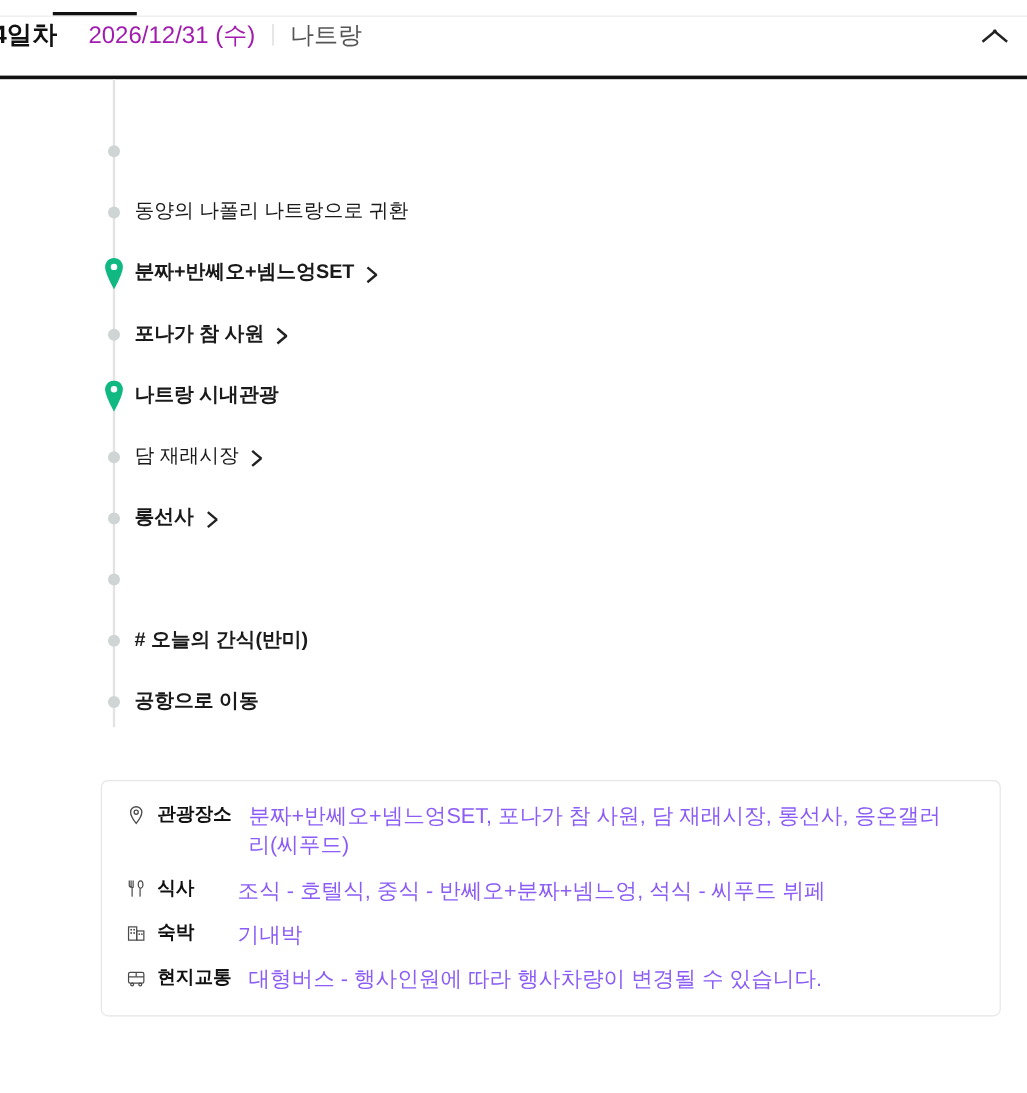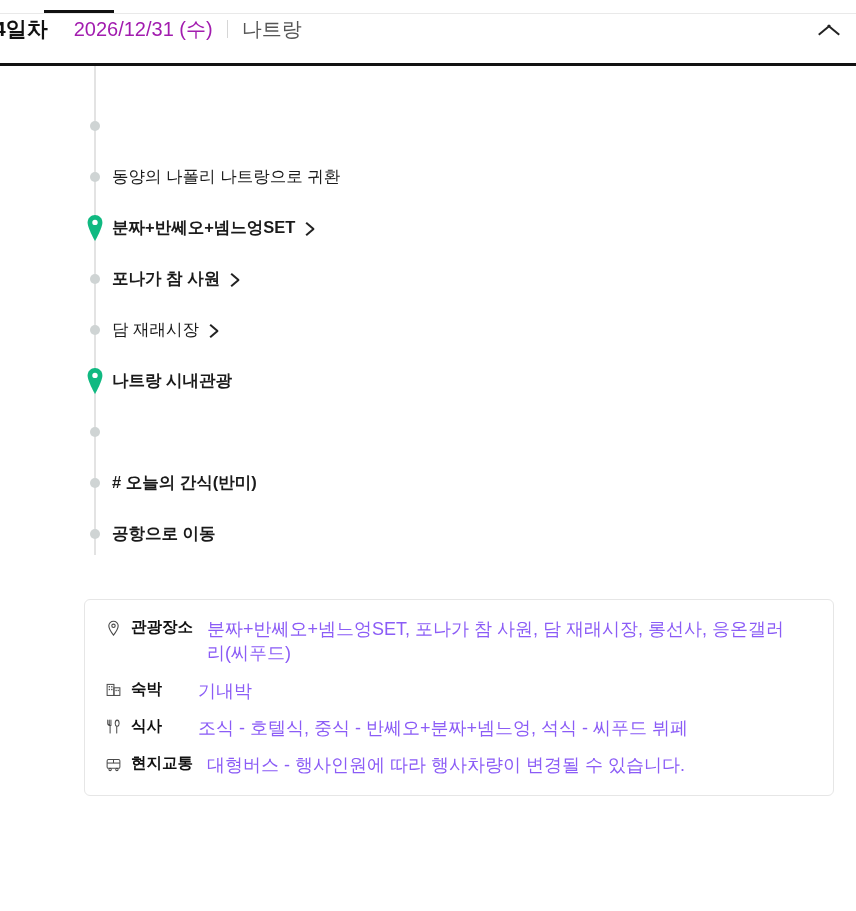--- a/index.html
+++ b/index.html
@@ -257,32 +257,37 @@
       </span>
       <span class="tl-label bold">분짜+반쎄오+넴느엉SET</span>
       <span class="arrow"></span>
     </div>
     <div class="tl-item">
       <span class="dot"></span>
       <span class="tl-label bold">포나가 참 사원</span>
       <span class="arrow"></span>
     </div>
     <div class="tl-item">
-      <span class="dot"></span>
-      <span class="tl-label">담 재래시장</span>
-      <span class="arrow"></span>
-    </div>
-    <div class="tl-item">
       <span class="pin">
         <svg viewBox="0 0 18 26" width="18" height="26">
           <path d="M9 0C4.9 0 1.6 3.3 1.6 7.4 1.6 13 9 26 9 26s7.4-13 7.4-18.6C16.4 3.3 13.1 0 9 0z" fill="#10b981"></path>
           <circle cx="9" cy="7.4" r="2.7" fill="#ffffff"></circle>
         </svg>
       </span>
       <span class="tl-label bold">나트랑 시내관광</span>
+    </div>
+    <div class="tl-item">
+      <span class="dot"></span>
+      <span class="tl-label">담 재래시장</span>
+      <span class="arrow"></span>
+    </div>
+    <div class="tl-item">
+      <span class="dot"></span>
+      <span class="tl-label bold">롱선사</span>
+      <span class="arrow"></span>
     </div>
     <div class="tl-item">
       <span class="dot"></span>
     </div>
     <div class="tl-item">
       <span class="dot"></span>
       <span class="tl-label bold"># 오늘의 간식(반미)</span>
     </div>
     <div class="tl-item">
       <span class="dot"></span>
@@ -293,50 +298,50 @@
 <div class="summary" id="summary">
     <div class="sum-row">
       <span class="sum-ico">
         <svg viewBox="0 0 20 20" width="17" height="17">
           <path d="M10 1.5c-3 0-5.5 2.4-5.5 5.4 0 4 5.5 11 5.5 11s5.5-7 5.5-11c0-3-2.5-5.4-5.5-5.4z" fill="none" stroke="#4a4a4a" stroke-width="1.3"></path>
           <circle cx="10" cy="6.9" r="2" fill="none" stroke="#4a4a4a" stroke-width="1.3"></circle>
         </svg>
       </span>
       <span class="sum-key">관광장소</span>
       <span class="sum-val">분짜+반쎄오+넴느엉SET, 포나가 참 사원, 담 재래시장, 롱선사, 응온갤러리(씨푸드)</span>
+    </div>
+    <div class="sum-row">
+      <span class="sum-ico">
+        <svg viewBox="0 0 20 20" width="17" height="17">
+          <path d="M5 2.5v6.2M7 2.5v6.2M6 8.7v8.8M3.2 2.5v4.1c0 1.2 1.2 2.1 2.8 2.1" fill="none" stroke="#4a4a4a" stroke-width="1.2" stroke-linecap="round"></path>
+          <path d="M14.3 2.5c-1.4 0-2.3 1.8-2.3 4 0 1.7.8 2.8 1.8 3.1v7.9M14.3 2.5c1.4 0 2.3 1.8 2.3 4 0 1.7-.8 2.8-1.8 3.1" fill="none" stroke="#4a4a4a" stroke-width="1.2" stroke-linecap="round"></path>
+        </svg>
+      </span>
+      <span class="sum-key">식사</span>
+      <span class="sum-val indent">조식 - 호텔식, 중식 - 반쎄오+분짜+넴느엉, 석식 - 씨푸드 뷔페</span>
     </div>
     <div class="sum-row">
       <span class="sum-ico">
         <svg viewBox="0 0 20 20" width="17" height="17">
           <rect x="2.5" y="4" width="8" height="13" fill="none" stroke="#4a4a4a" stroke-width="1.2"></rect>
           <rect x="10.5" y="8" width="7" height="9" fill="none" stroke="#4a4a4a" stroke-width="1.2"></rect>
           <rect x="4.3" y="6" width="1.6" height="1.6" fill="#4a4a4a"></rect>
           <rect x="7.2" y="6" width="1.6" height="1.6" fill="#4a4a4a"></rect>
           <rect x="4.3" y="9.2" width="1.6" height="1.6" fill="#4a4a4a"></rect>
           <rect x="7.2" y="9.2" width="1.6" height="1.6" fill="#4a4a4a"></rect>
           <rect x="12.3" y="10.4" width="1.5" height="1.5" fill="#4a4a4a"></rect>
           <rect x="14.8" y="10.4" width="1.5" height="1.5" fill="#4a4a4a"></rect>
         </svg>
       </span>
       <span class="sum-key">숙박</span>
       <span class="sum-val indent">기내박</span>
     </div>
     <div class="sum-row">
       <span class="sum-ico">
         <svg viewBox="0 0 20 20" width="17" height="17">
-          <path d="M5 2.5v6.2M7 2.5v6.2M6 8.7v8.8M3.2 2.5v4.1c0 1.2 1.2 2.1 2.8 2.1" fill="none" stroke="#4a4a4a" stroke-width="1.2" stroke-linecap="round"></path>
-          <path d="M14.3 2.5c-1.4 0-2.3 1.8-2.3 4 0 1.7.8 2.8 1.8 3.1v7.9M14.3 2.5c1.4 0 2.3 1.8 2.3 4 0 1.7-.8 2.8-1.8 3.1" fill="none" stroke="#4a4a4a" stroke-width="1.2" stroke-linecap="round"></path>
-        </svg>
-      </span>
-      <span class="sum-key">식사</span>
-      <span class="sum-val indent">조식 - 호텔식, 중식 - 반쎄오+분짜+넴느엉, 석식 - 씨푸드 뷔페</span>
-    </div>
-    <div class="sum-row">
-      <span class="sum-ico">
-        <svg viewBox="0 0 20 20" width="17" height="17">
           <rect x="2.5" y="4" width="15" height="10.5" rx="1.6" fill="none" stroke="#4a4a4a" stroke-width="1.2"></rect>
           <line x1="2.5" y1="8.3" x2="17.5" y2="8.3" stroke="#4a4a4a" stroke-width="1.2"></line>
           <line x1="10" y1="4" x2="10" y2="8.3" stroke="#4a4a4a" stroke-width="1.2"></line>
           <circle cx="6" cy="15.8" r="1.4" fill="none" stroke="#4a4a4a" stroke-width="1.2"></circle>
           <circle cx="14" cy="15.8" r="1.4" fill="none" stroke="#4a4a4a" stroke-width="1.2"></circle>
         </svg>
       </span>
       <span class="sum-key">현지교통</span>
       <span class="sum-val">대형버스 - 행사인원에 따라 행사차량이 변경될 수 있습니다.</span>
     </div>

